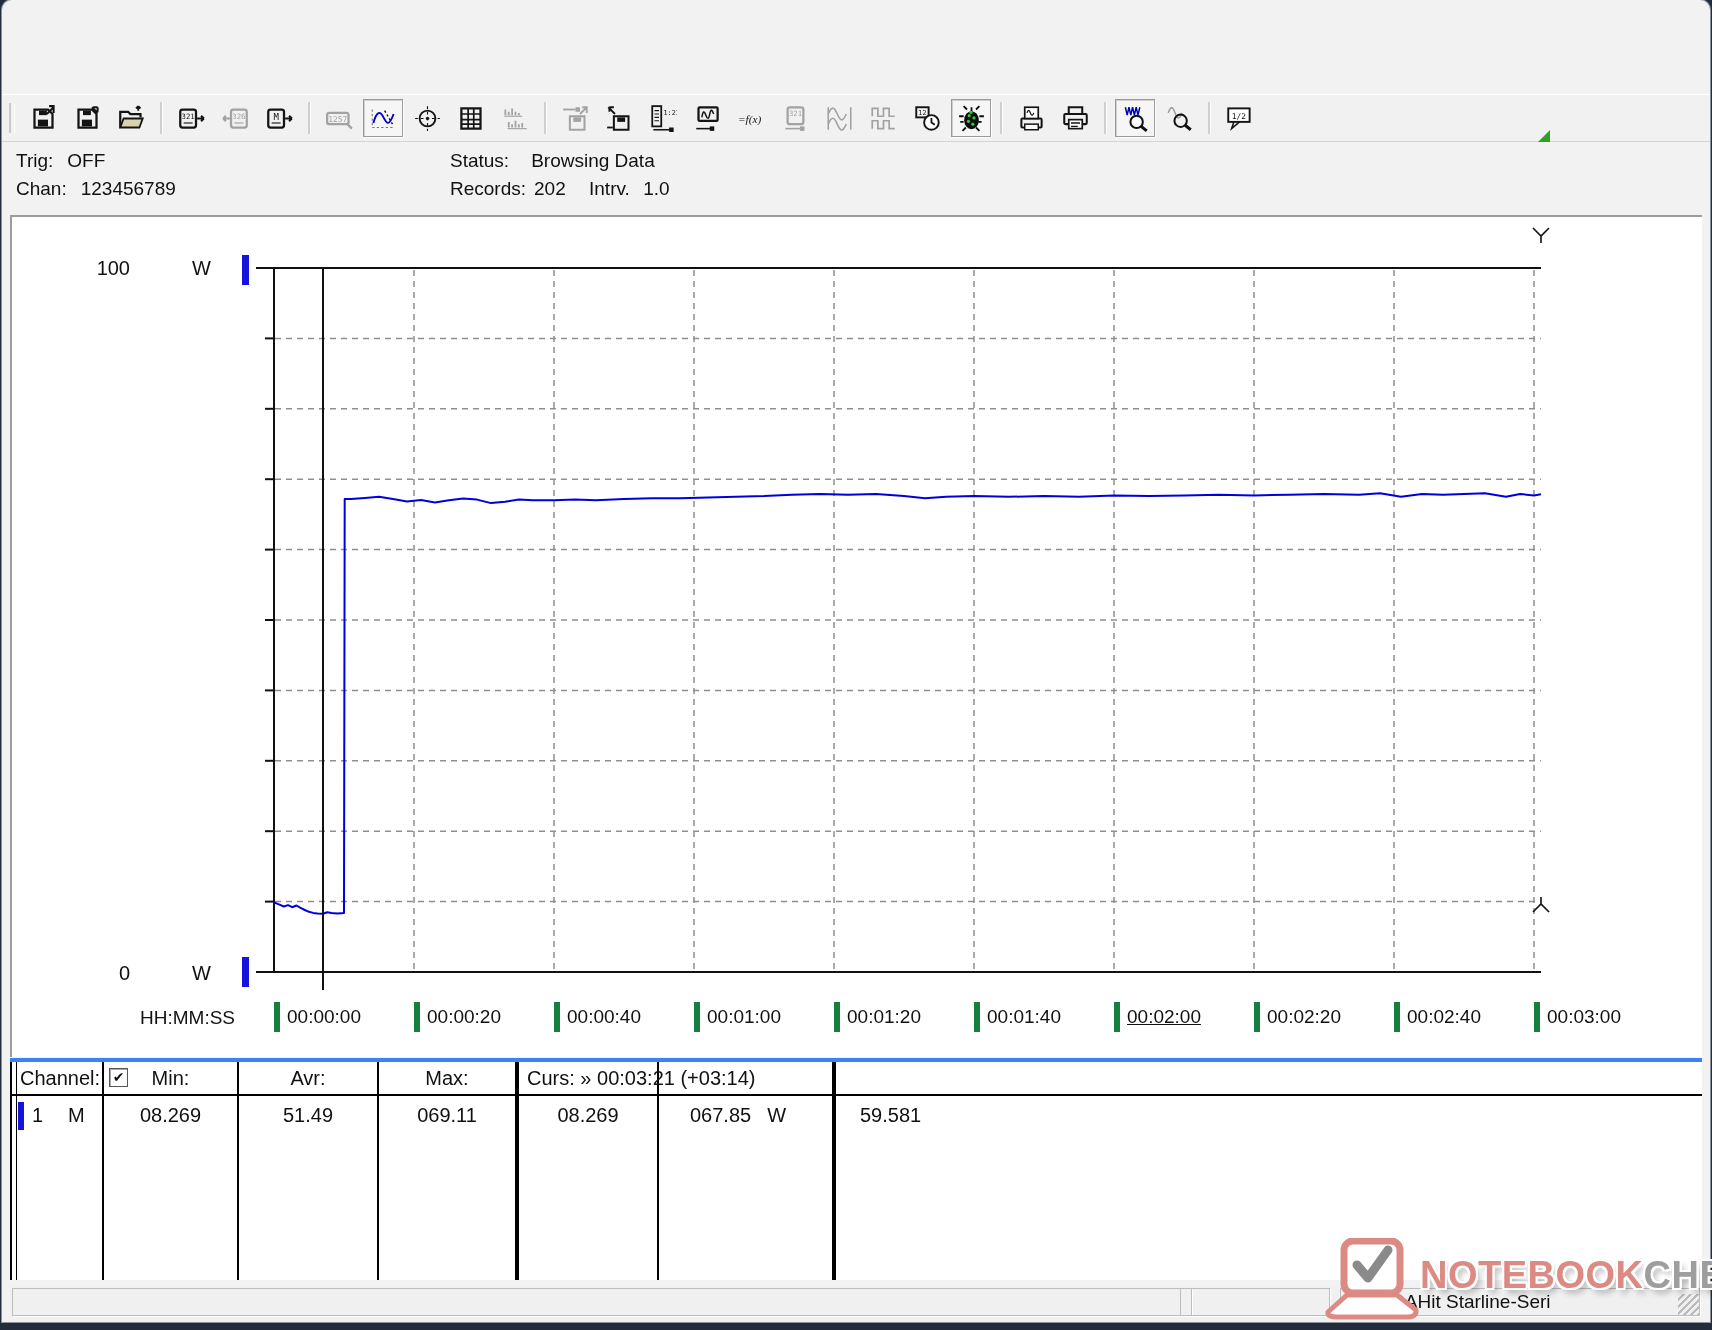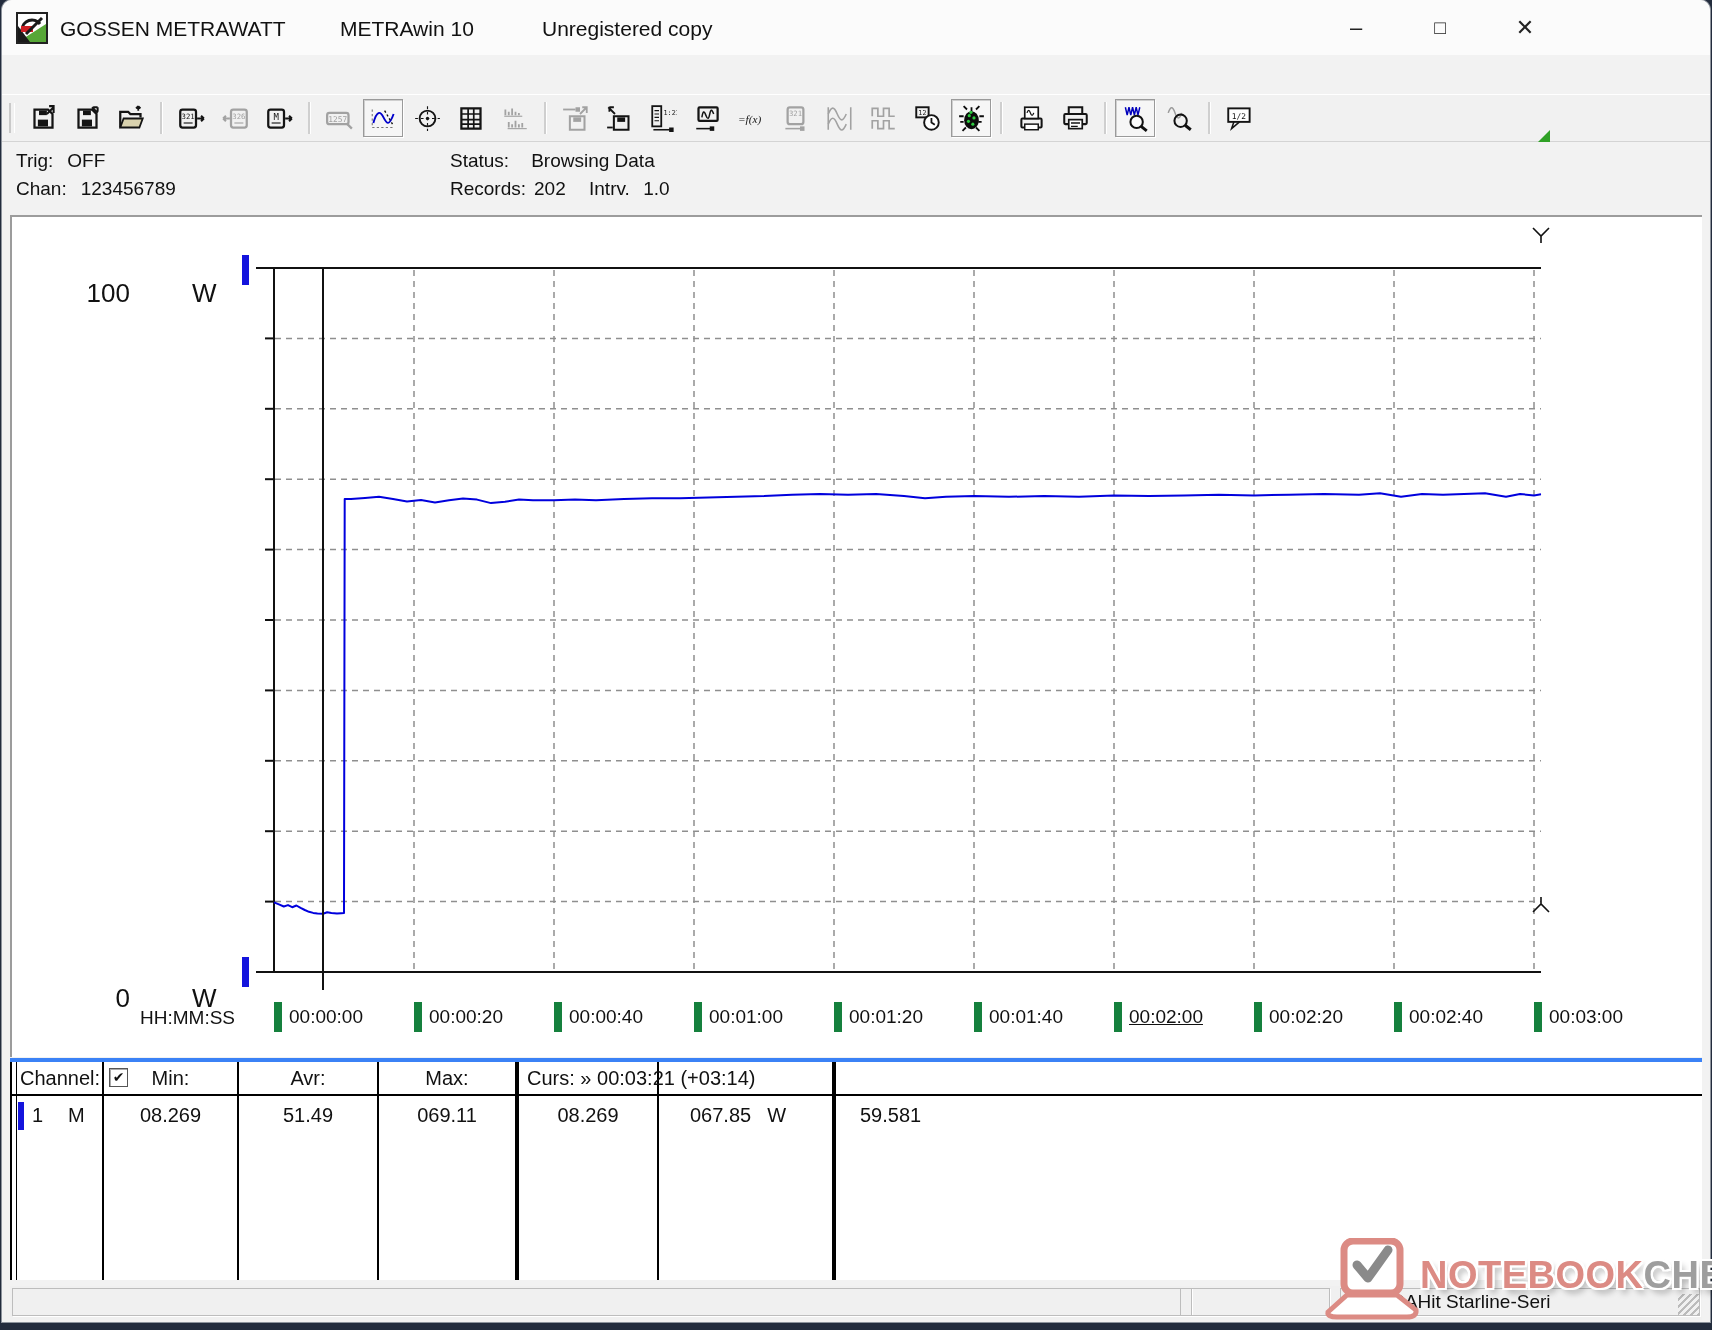--- a/index.html
+++ b/index.html
@@ -26,23 +26,23 @@
   .tb-sep{width:2px;height:32px;background:#cfcfcf;box-shadow:1px 0 0 #ffffff;margin:0 9px 0 5px;}
   .green-tri{position:absolute;left:1518px;top:130px;width:30px;height:30px;}
   
   .statuspanel{position:absolute;left:0;top:142px;width:100%;height:73px;background:#f2f2f2;font-size:19px;}
   .sp-line{position:absolute;white-space:nowrap;}
   .sp-gap{display:inline-block;width:14px;}
   
   .chartpanel{position:absolute;left:8px;top:215px;width:1692px;height:842px;background:#fff;
               border-top:2px solid #9c9c9c;border-left:2px solid #9c9c9c;box-sizing:border-box;}
   .chartpanel svg{position:absolute;left:0;top:0;}
-  .ylab{position:absolute;font-size:26px;color:#111;margin-top:21px;}
+  .ylab{position:absolute;font-size:20px;color:#111;}
   .ymarker{position:absolute;width:7px;height:30px;background:#1414dd;}
-  .xtick{position:absolute;height:30px;border-left:8px solid #15803d;padding-left:7px;font-size:19px;
+  .xtick{position:absolute;height:30px;border-left:6px solid #15803d;padding-left:7px;font-size:19px;
          display:flex;align-items:center;white-space:nowrap;}
   .xaxis-name{position:absolute;font-size:19px;white-space:nowrap;}
   
   .tablepanel{position:absolute;left:8px;top:1058px;width:1692px;height:222px;background:#fff;
               border-top:4px solid #3b82f6;box-sizing:border-box;font-size:20px;}
   .tp-vline{position:absolute;top:0;height:100%;background:#000;}
   .tp-hline{position:absolute;left:0;width:100%;height:2px;background:#000;}
   .tp-cell{position:absolute;white-space:nowrap;}
   .tp-center{text-align:center;}
   .checkbox{position:absolute;width:17px;height:17px;background:#fff;border:1px solid #555;
@@ -60,36 +60,20 @@
            text-shadow:2px 0 0 #fff,-2px 0 0 #fff,0 2px 0 #fff,0 -2px 0 #fff,2px 2px 0 #fff,-2px -2px 0 #fff,2px -2px 0 #fff,-2px 2px 0 #fff,4px 5px 6px rgba(0,0,0,.3);}
   .wm-red{color:#dc8b84;}
   .wm-gray{color:#9e9e9e;}
 </style>
 </head>
 <body>
 
 <div class="screen">
   <div class="window">
 
-    <div class="titlebar">
-      <svg style="position:absolute;left:14px;top:12px" width="32" height="32" viewBox="0 0 32 32">
-        <rect x="1" y="1" width="30" height="30" fill="#fff" stroke="#222" stroke-width="2"></rect>
-        <path d="M2 30 L30 30 L30 12 Z" fill="#57a737"></path>
-        <path d="M2 30 V14 L14 30 Z" fill="#1a1a1a"></path>
-        <path d="M6 18 A10 10 0 0 1 24 12" fill="none" stroke="#1a1a1a" stroke-width="3"></path>
-        <rect x="5" y="14" width="12" height="6" fill="#cf1f24"></rect>
-        <path d="M10 22 L26 6" stroke="#1a1a1a" stroke-width="3"></path>
-      </svg>
-      <span class="tb-text" style="left:58px">GOSSEN METRAWATT</span>
-      <span class="tb-text" style="left:338px">METRAwin 10</span>
-      <span class="tb-text" style="left:540px">Unregistered copy</span>
-      <div class="win-ctl" style="left:1332px">–</div>
-      <div class="win-ctl" style="left:1416px;font-size:19px">□</div>
-      <div class="win-ctl" style="left:1501px">✕</div>
-    </div>
 
 
     <div class="toolbar" id="toolbar">
         <div class="tb-grip"></div>
         <div class="tb-btn">
           <svg width="27" height="27" viewBox="0 0 24 24">
             <path d="M4 4h12l4 4v12H4z" fill="none" stroke="#141414" stroke-width="2"></path>
             <rect x="8" y="5" width="7" height="4" fill="#141414"></rect>
             <rect x="7" y="13" width="9" height="6" fill="#141414"></rect>
             <path d="M15 8l6-6m0 5V1h-4" fill="none" stroke="#141414" stroke-width="1.8"></path>

